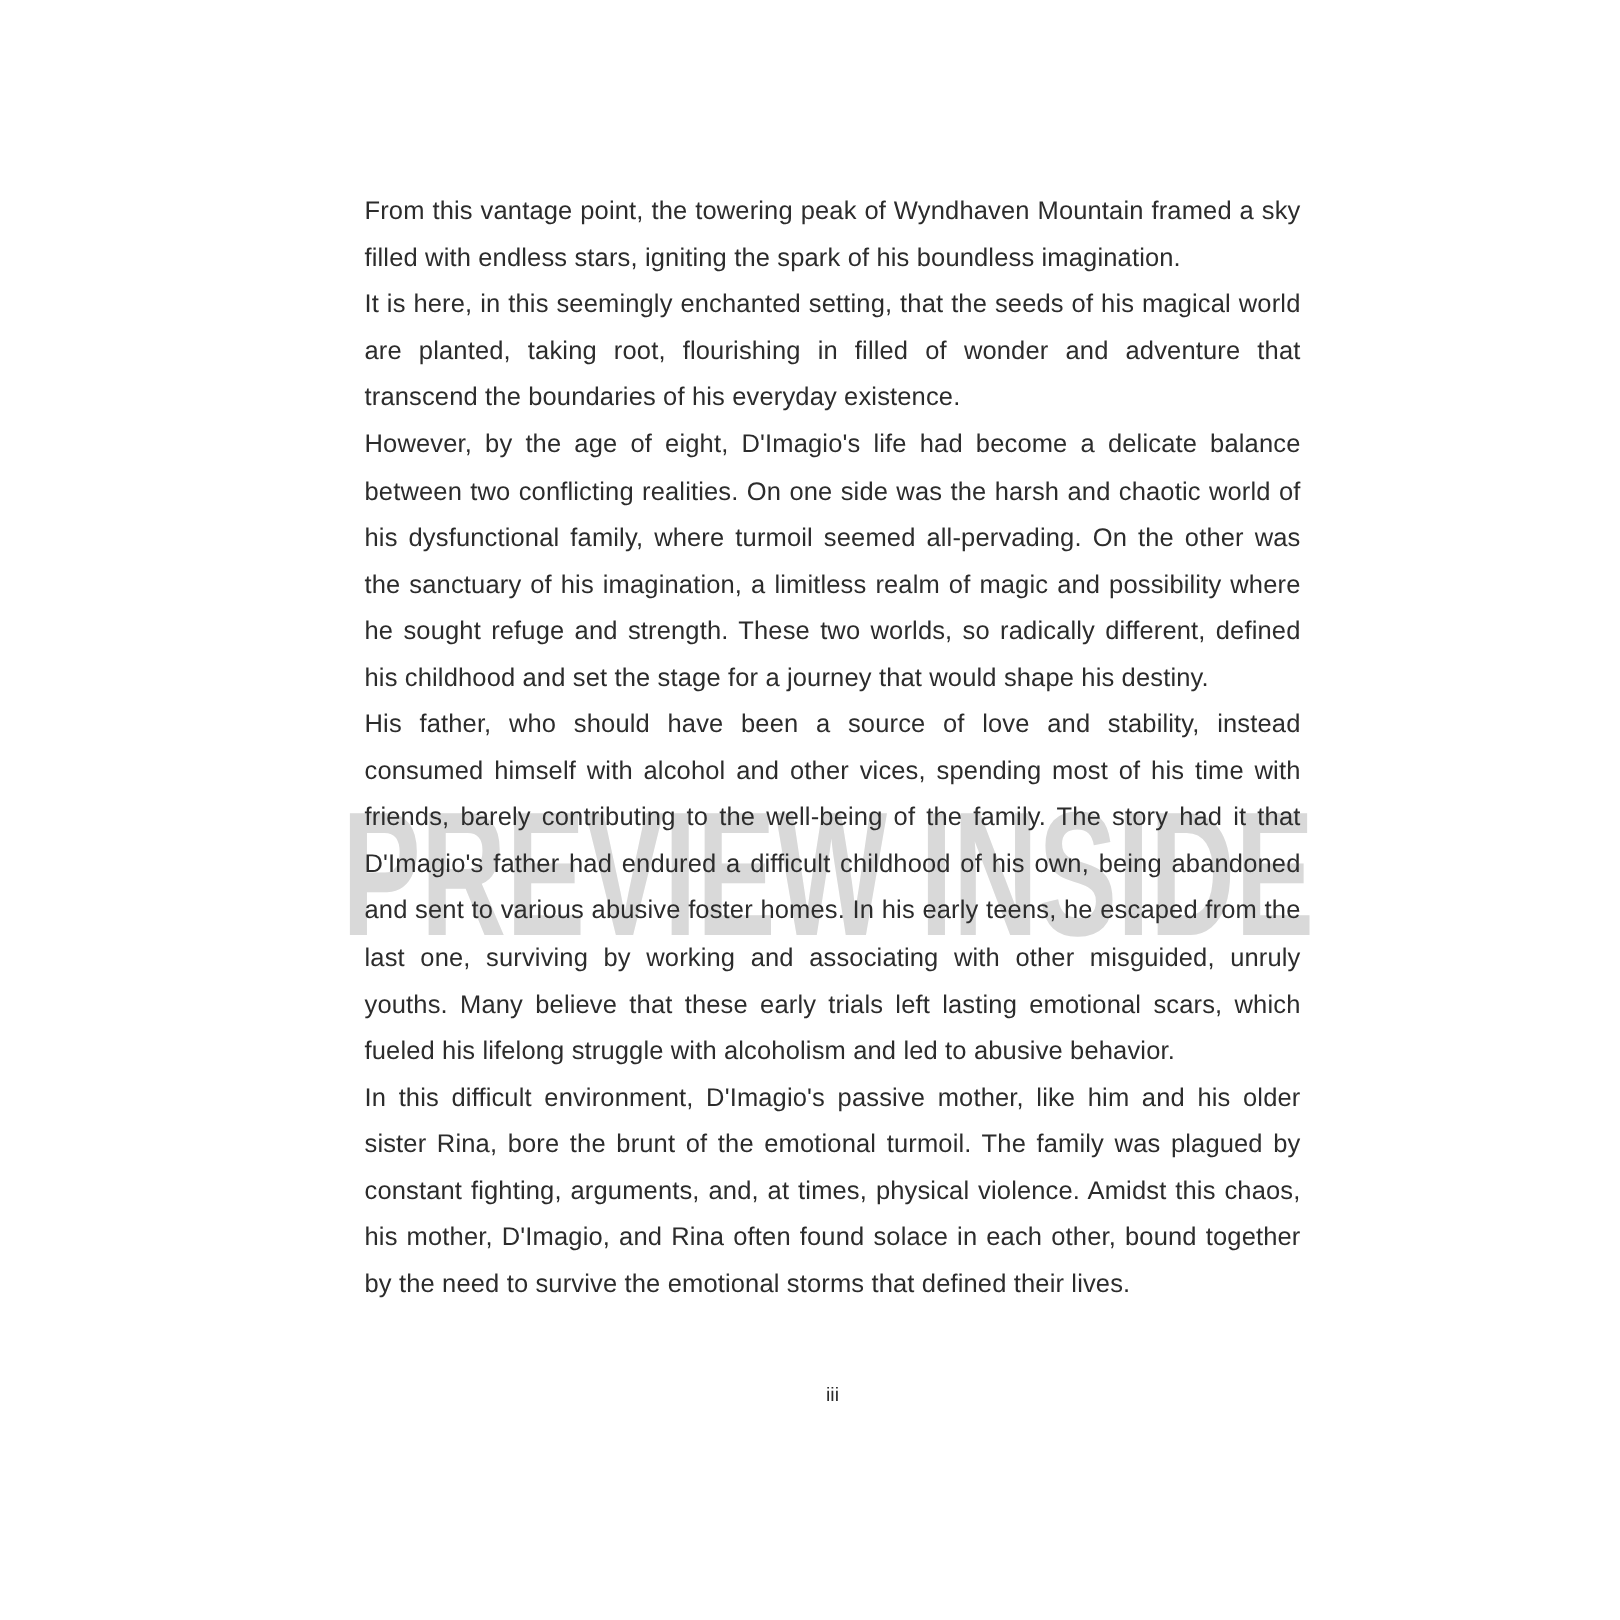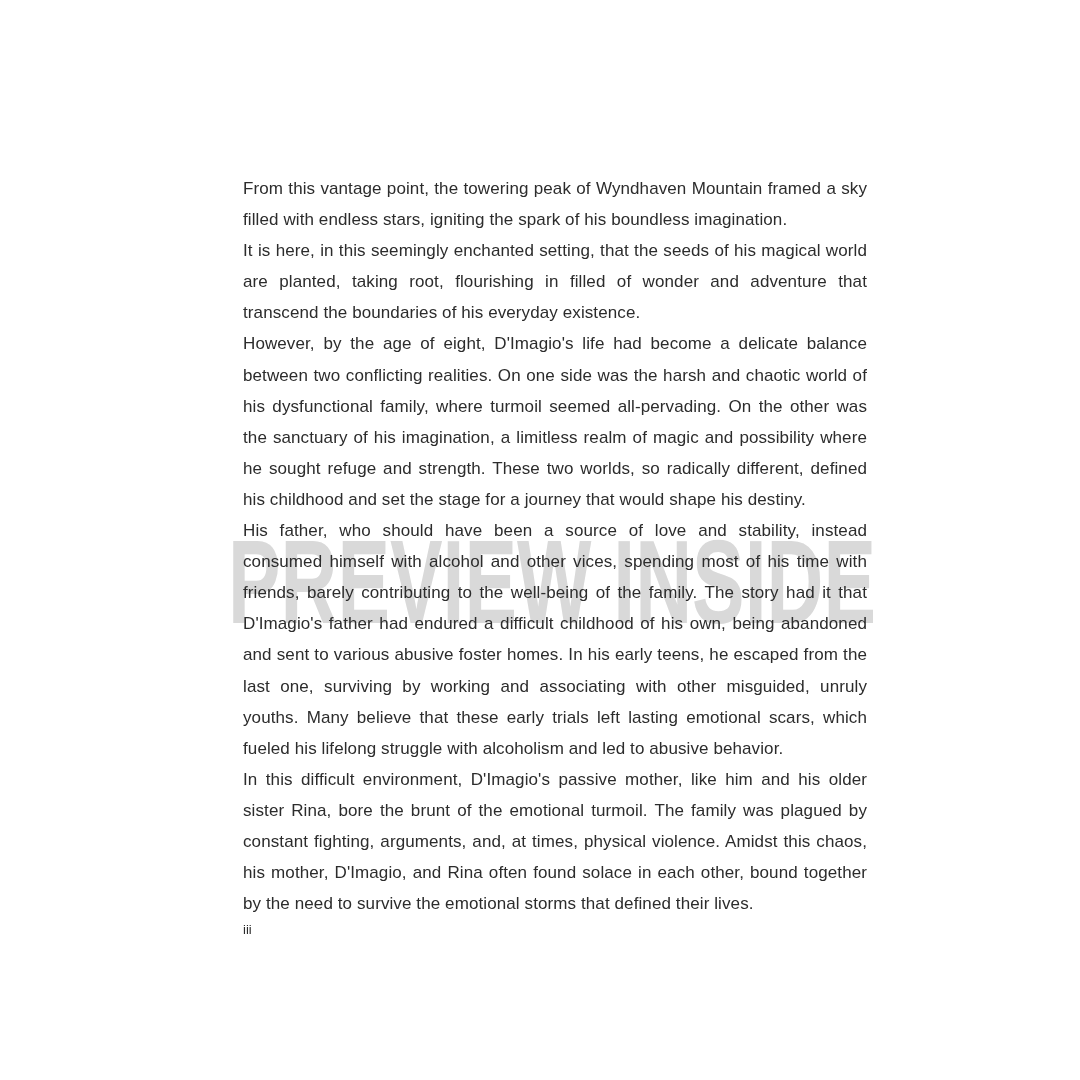--- a/index.html
+++ b/index.html
@@ -35,38 +35,37 @@
     font-weight: bold;
   }
 
   
   .text-block {
     position: absolute;
     left: 243px;
     top: 125px;
     width: 624px;
     z-index: 2;
-    margin-top: 48px;
   }
   .text-block p {
     font-size: 17px;
     line-height: 31.1px;
     color: #2c2c2c;
     text-align: justify;
     letter-spacing: 0.1px;
   }
 
   
   .page-number {
     position: absolute;
     left: 243px;
     top: 921px;
     width: 624px;
     z-index: 2;
-    text-align: left;
+    text-align: center;
     font-size: 13px;
     line-height: 18px;
     color: #2c2c2c;
   }
 </style>
 </head>
 <body>
 
 <div class="page">
 

